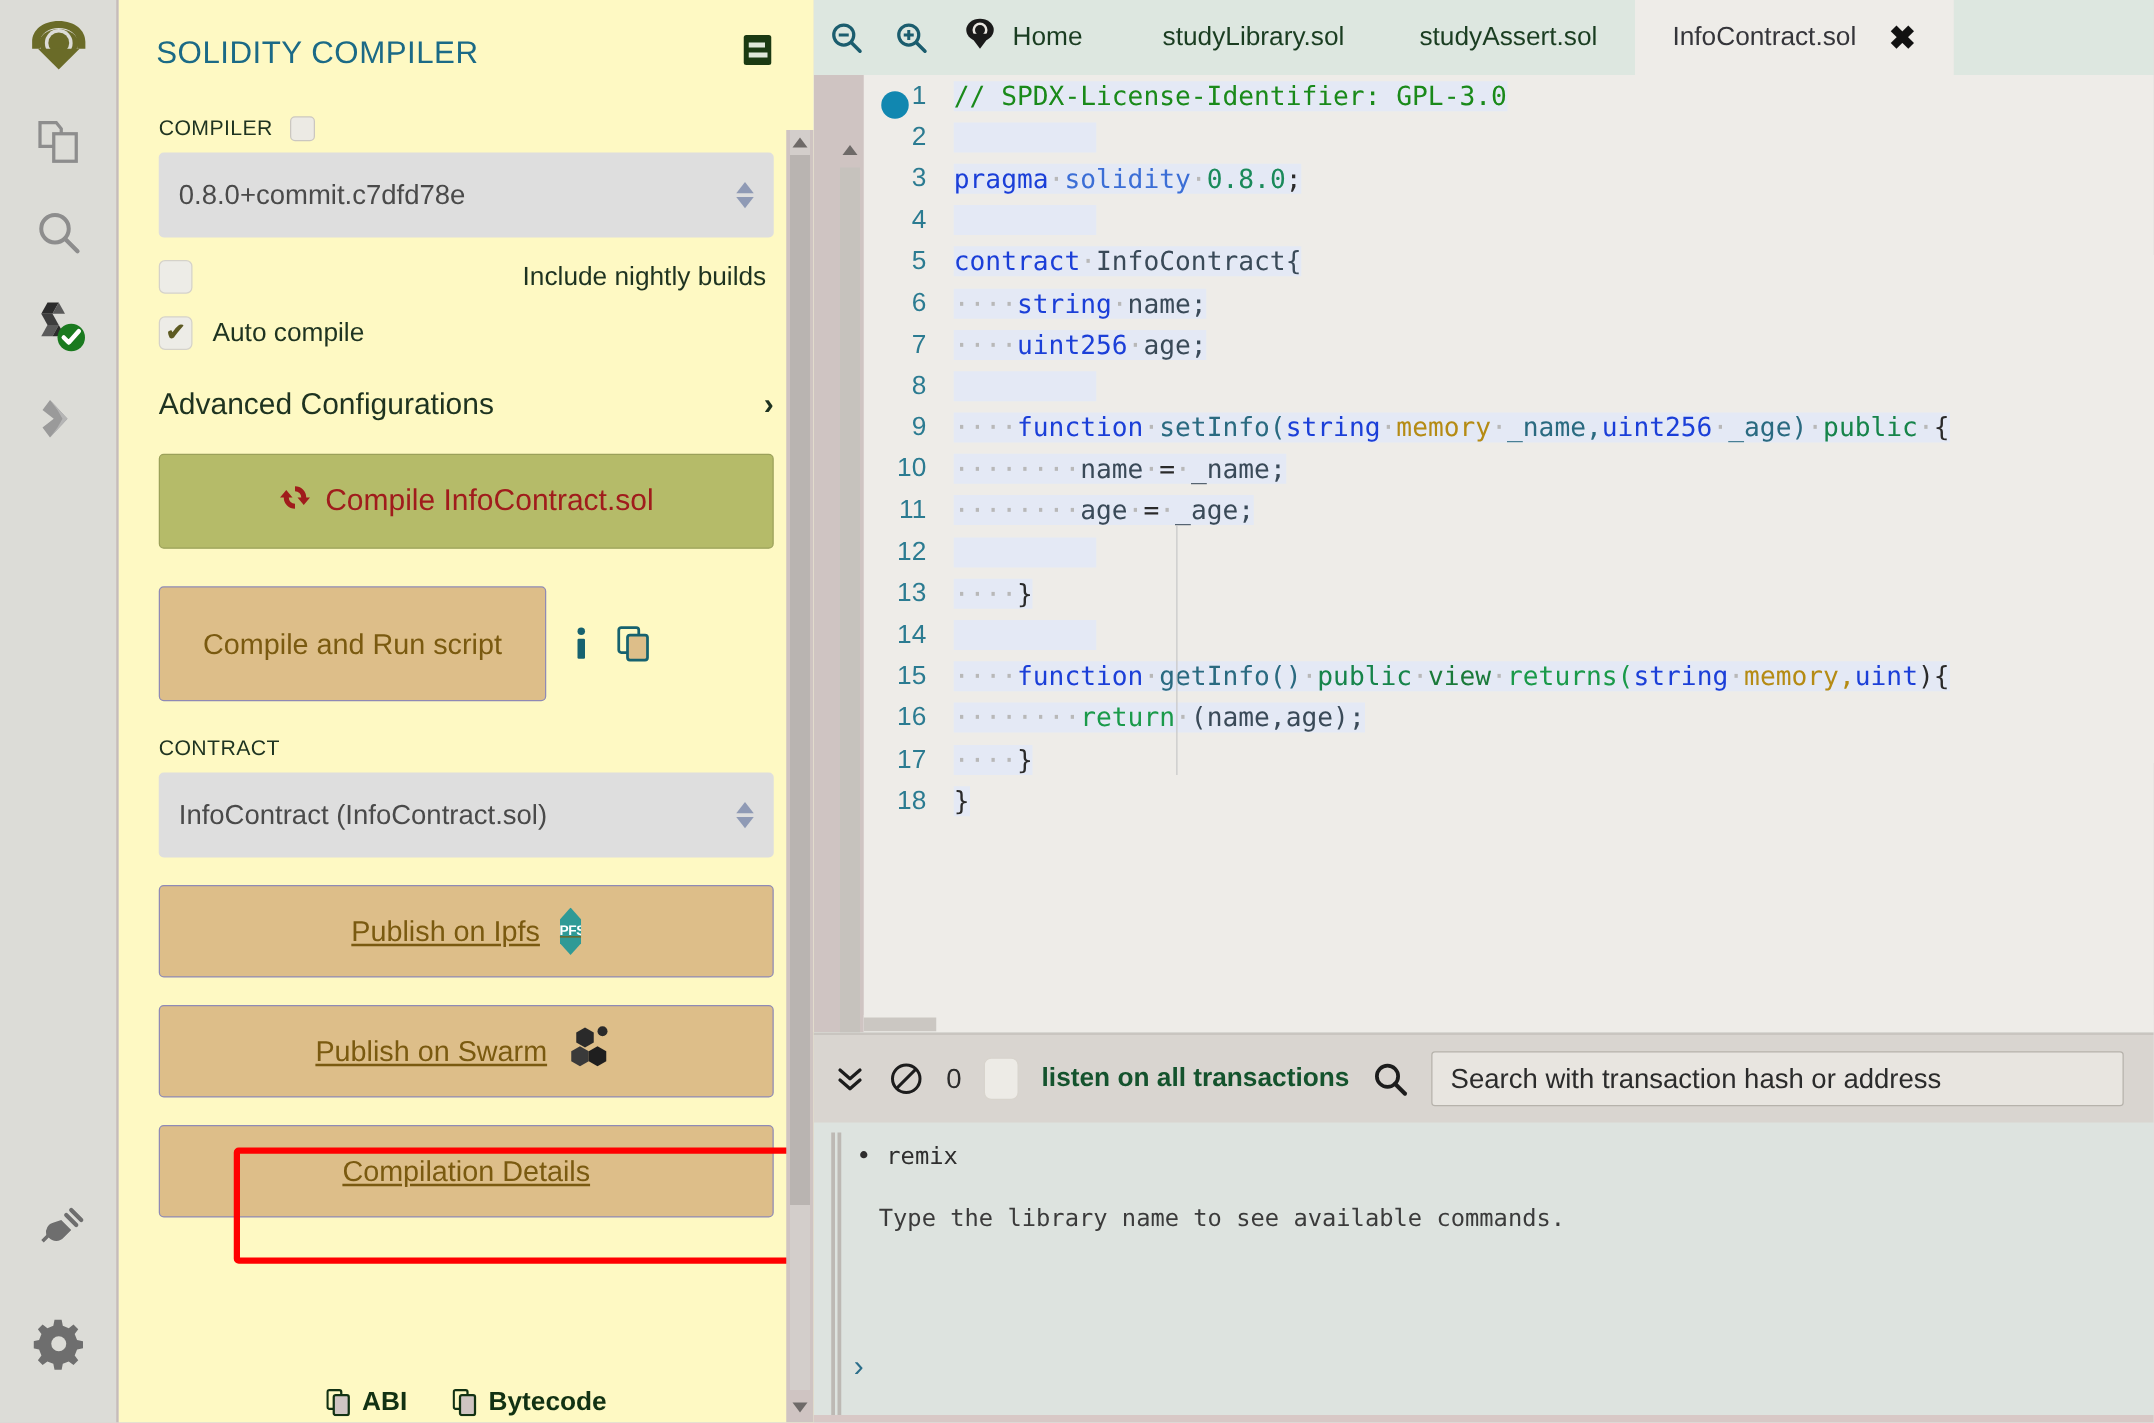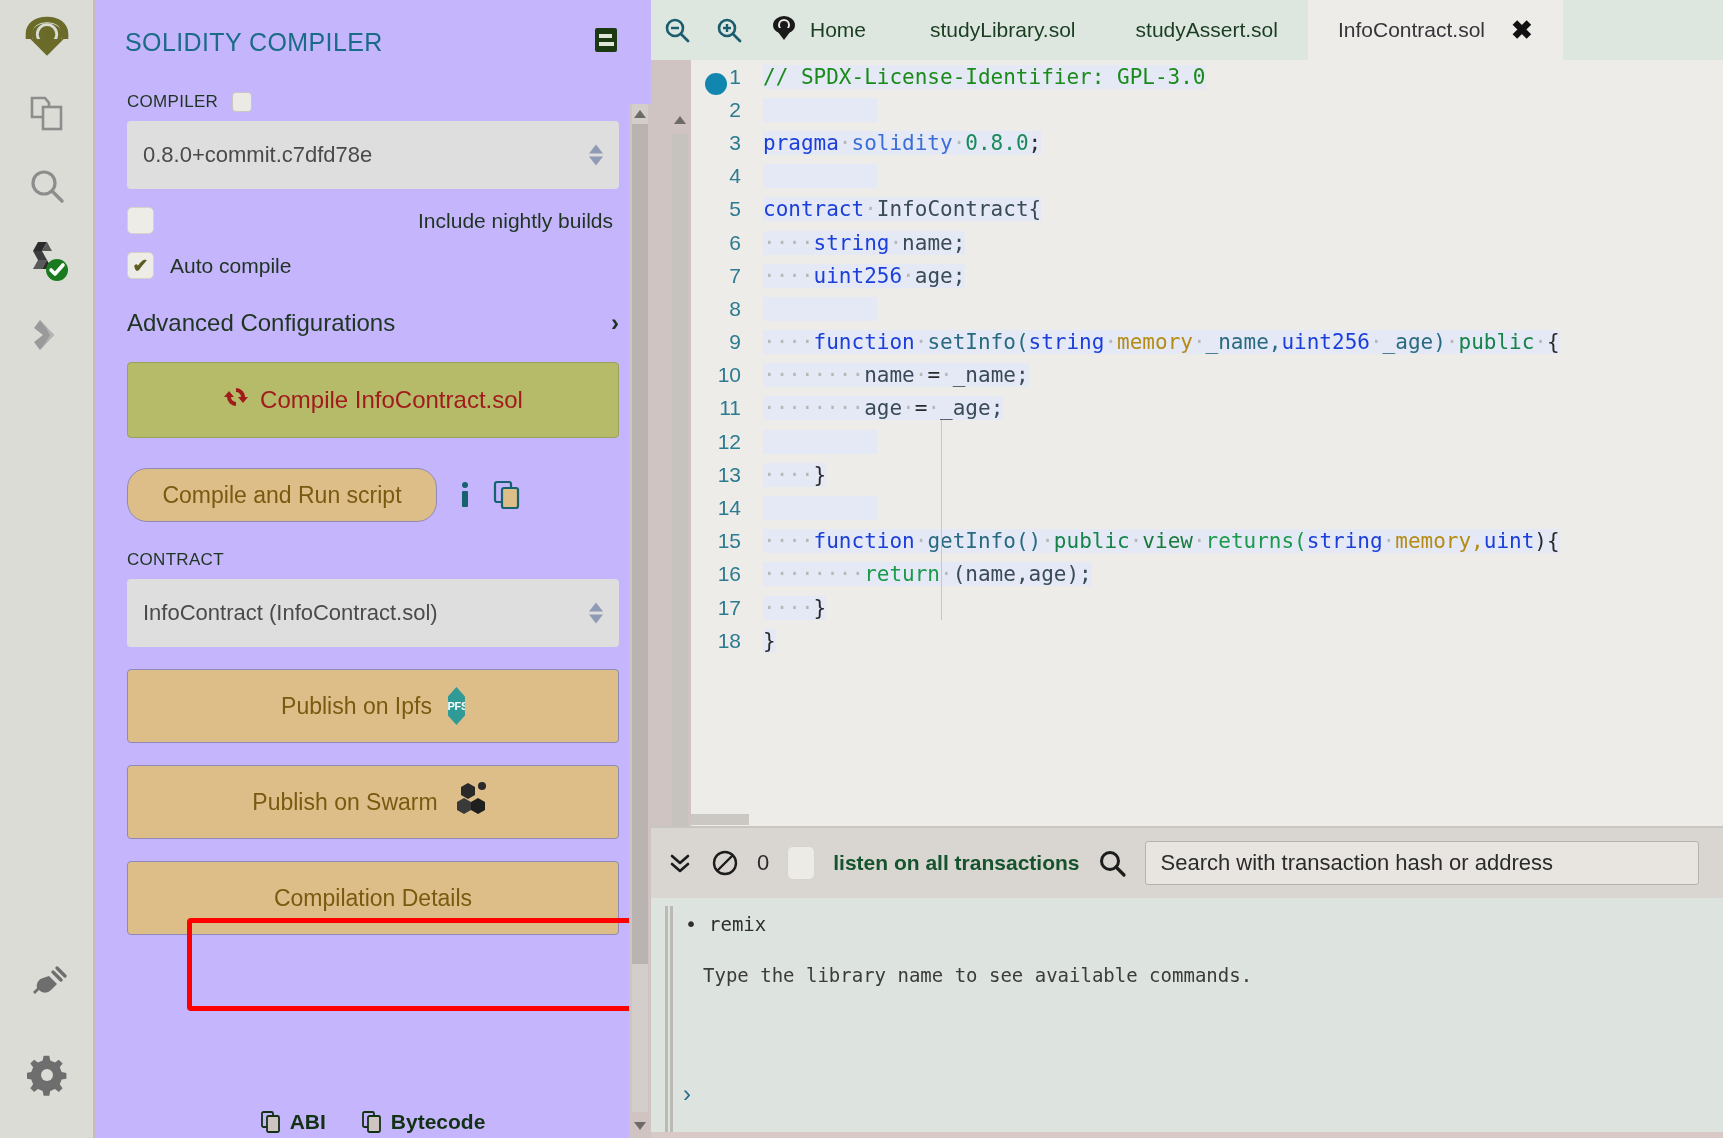--- a/index.html
+++ b/index.html
@@ -22,21 +22,21 @@
   }
   .rail-top { padding-top: 14px; display: flex; flex-direction: column; align-items: center; gap: 24px;}
   .rail-bottom { position: absolute; bottom: 38px; left: 0; width: 95px;
      display: flex; flex-direction: column; align-items: center; gap: 40px;}
   .rail-icon { width: 50px; height: 50px; display: flex; align-items: center; justify-content: center; position: relative;}
   .rail-icon svg { display: block; }
 
   
   #sidebar {
     width: 556px; flex: 0 0 556px; height: 1138px;
-    background: #c4b5fd;
+    background: #fef9c3;
     position: relative;
     overflow: hidden;
   }
   #panel-head {
     display: flex; align-items: center; justify-content: space-between;
     padding: 26px 26px 0 30px;
   }
   #panel-title {
     color: #1b6a86; font-size: 25px; letter-spacing: .4px;
   }
@@ -85,27 +85,27 @@
   #btn-compile {
     margin-top: 25px; height: 76px; background: #b5bb69; border: 1px solid #9ba15a;
     color: #a01c1c; font-size: 24px; gap: 11px;
   }
   #btn-compile .sync-ico { color: #a01c1c; font-size: 24px; }
 
   .btn-tan {
     background: #ddbe89; border: 1px solid #8f8ab5; color: #7a5a10; font-size: 23px;
   }
   #run-row { display: flex; align-items: center; gap: 18px; margin-top: 30px;}
-  #btn-run { flex: 0 0 310px; height: 54px; border-radius: 20px; }
+  #btn-run { flex: 0 0 310px; height: 92px; }
   .icon-btn { color: #16626f; display: flex; align-items: center; }
 
   #contract-label { margin-top: 28px; }
   #contract-select { margin-top: 9px; }
 
-  #btn-ipfs, #btn-swarm, #btn-details { height: 74px; margin-top: 22px; gap: 16px; }
+  #btn-ipfs, #btn-swarm, #btn-details { height: 74px; margin-top: 22px; gap: 16px; text-decoration: underline; }
   .logo-ipfs {
     width: 17px; height: 38px; background: #2f9a96;
     clip-path: polygon(50% 0%, 100% 25%, 100% 75%, 50% 100%, 0% 75%, 0% 25%);
     display: flex; align-items: center; justify-content: center;
     color: #fff; font-size: 11px; font-weight: bold; letter-spacing: -.3px;
   }
 
   
   #details-highlight {
     position: absolute; left: 92px; top: 918px; width: 463px; height: 93px;

